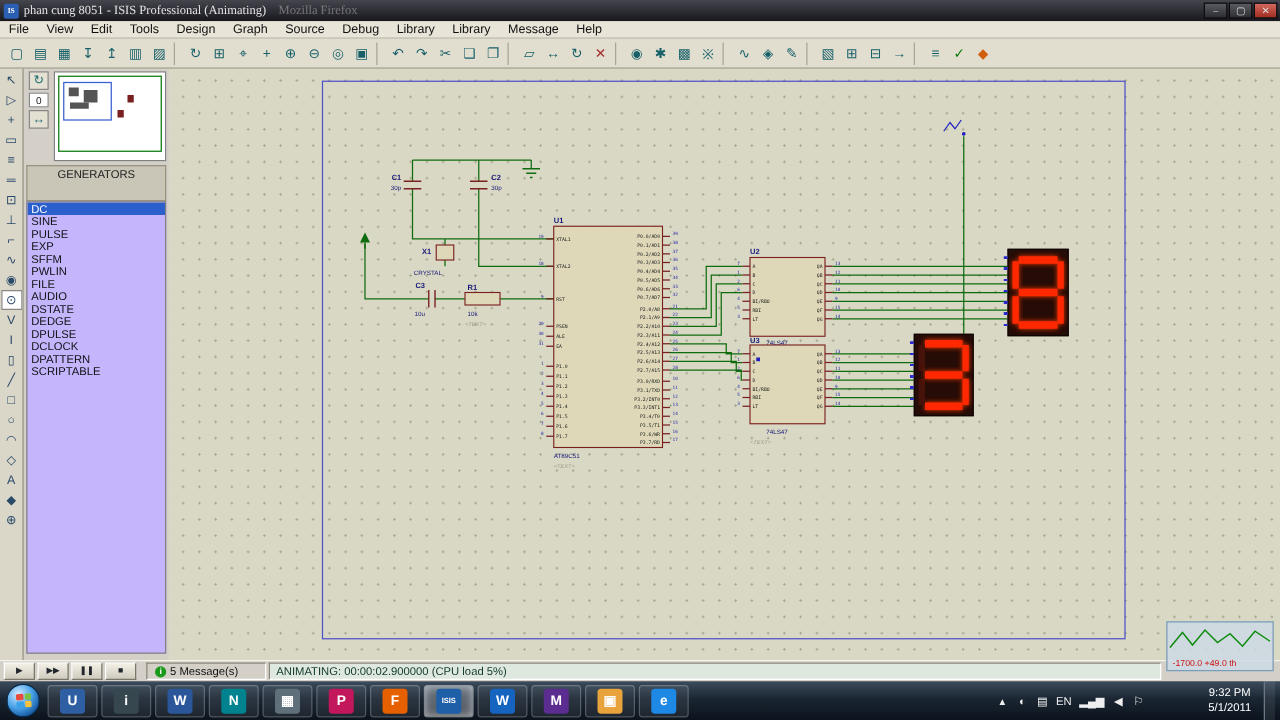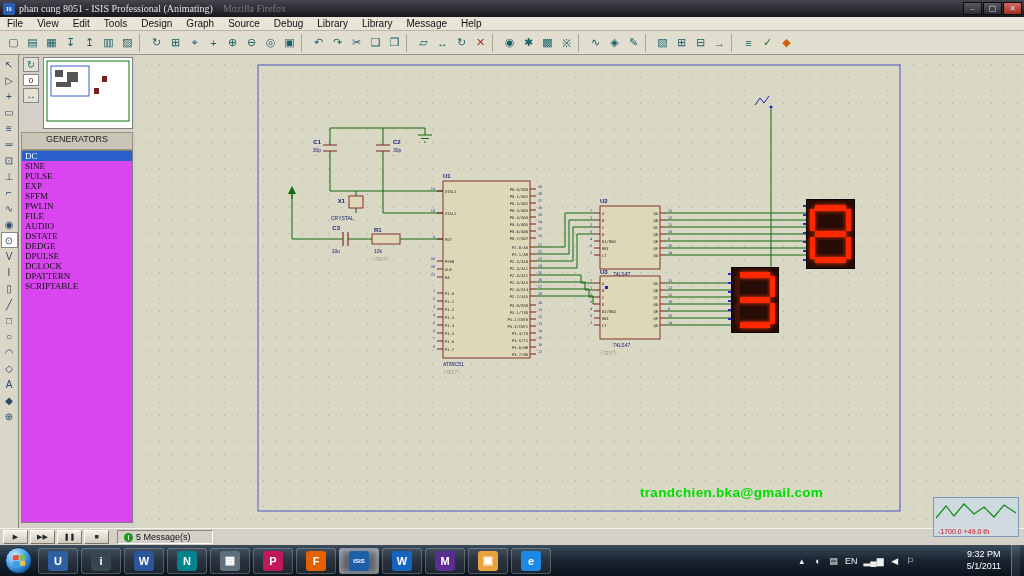--- a/index.html
+++ b/index.html
@@ -41,23 +41,23 @@
 
   .sidepanel { width:116px; display:flex; flex-direction:column; background:#d4d0c8; }
   .panel-top { height:76px; display:flex; padding:2px; }
   .rotcol { width:20px; display:flex; flex-direction:column; align-items:center; gap:2px; }
   .rot-btn { width:16px; height:15px; background:#e4e0d2; border:1px solid #888; font-size:10px;
     color:#1b6e6e; text-align:center; line-height:14px; }
   .rot-field { width:16px; height:12px; background:#fff; border:1px solid #888; font-size:8px;
     text-align:center; line-height:11px; color:#222; }
   .minimap { flex:1; background:#fff; border:1px solid #808080; margin-left:2px; }
 
-  .gen-header { height:18px; margin:1px 2px 0 2px; background:#c9c5b7; border:1px solid #97937f;
+  .gen-header { height:29px; margin:1px 2px 0 2px; background:#c9c5b7; border:1px solid #97937f;
     font-size:9px; text-align:center; line-height:12px; color:#222; }
-  .gen-list { flex:1; margin:0 2px 5px 2px; background:#d946ef; border:1px solid #808080; overflow:hidden;font-family:Liberation Serif, serif; }
+  .gen-list { flex:1; margin:0 2px 5px 2px; background:#c4b5fd; border:1px solid #808080; overflow:hidden; }
   .gen-item { height:10px; font-size:9px; line-height:10px; padding-left:3px; color:#111; }
   .gen-item.active { background:#2a5fcc; color:#fff; }
 
   
   .canvas { position:relative; width:889px; height:473px; overflow:hidden;
     background-color:#d8d8c4;
     background-image:radial-gradient(circle,#a9a990 0.8px,transparent 0.9px);
     background-size:13px 13px; background-position:5px 3px; }
   svg.schem { position:absolute; left:0; top:0; }
 
@@ -567,36 +567,36 @@
       <div class="sevenseg" style="left:596px; top:212px; width:48px; height:66px;" data-name="seven-segment-display-2">
         <div class="seg seg-a lit" data-name="segment-a"></div>
         <div class="seg seg-b lit" data-name="segment-b"></div>
         <div class="seg seg-c lit" data-name="segment-c"></div>
         <div class="seg seg-d lit" data-name="segment-d"></div>
         <div class="seg seg-e" data-name="segment-e"></div>
         <div class="seg seg-f" data-name="segment-f"></div>
         <div class="seg seg-g lit" data-name="segment-g"></div>
       </div>
 
-      <div class="watermark" data-name="watermark-email">trandchien.bka@gmail.com</div>
     </div>
   </div>
 
   <div class="animbar" data-name="animation-status-bar">
     <span style="display:flex;">
 
     <button class="vcr-btn" data-name="play-button">▶</button>
         <button class="vcr-btn" data-name="step-button">▶▶</button>
         <button class="vcr-btn" data-name="pause-button">❚❚</button>
         <button class="vcr-btn" data-name="stop-button">■</button>
       </span>
     <span class="msg-field" data-name="message-counter">
       <span class="msg-dot" data-name="message-info-icon">i</span>
       <span data-name="message-count-label">5 Message(s)</span>
     </span>
+    <span class="status-field" data-name="animation-status">ANIMATING: 00:00:02.900000 (CPU load 5%)</span>
   </div>
 
   <div class="tray-popup" data-name="tray-popup">
     <svg width="84" height="28" data-name="waveform-thumbnail">
       <polyline points="2,20 12,8 20,18 30,6 40,16 50,9 60,19 70,7 82,15" fill="none" stroke="#0e8b0e" stroke-width="1.2"></polyline>
     </svg>
     <span class="coord-readout" data-name="coordinate-readout">-1700.0 +49.0 th</span>
   </div>
 
   <div class="taskbar" data-name="windows-taskbar">

